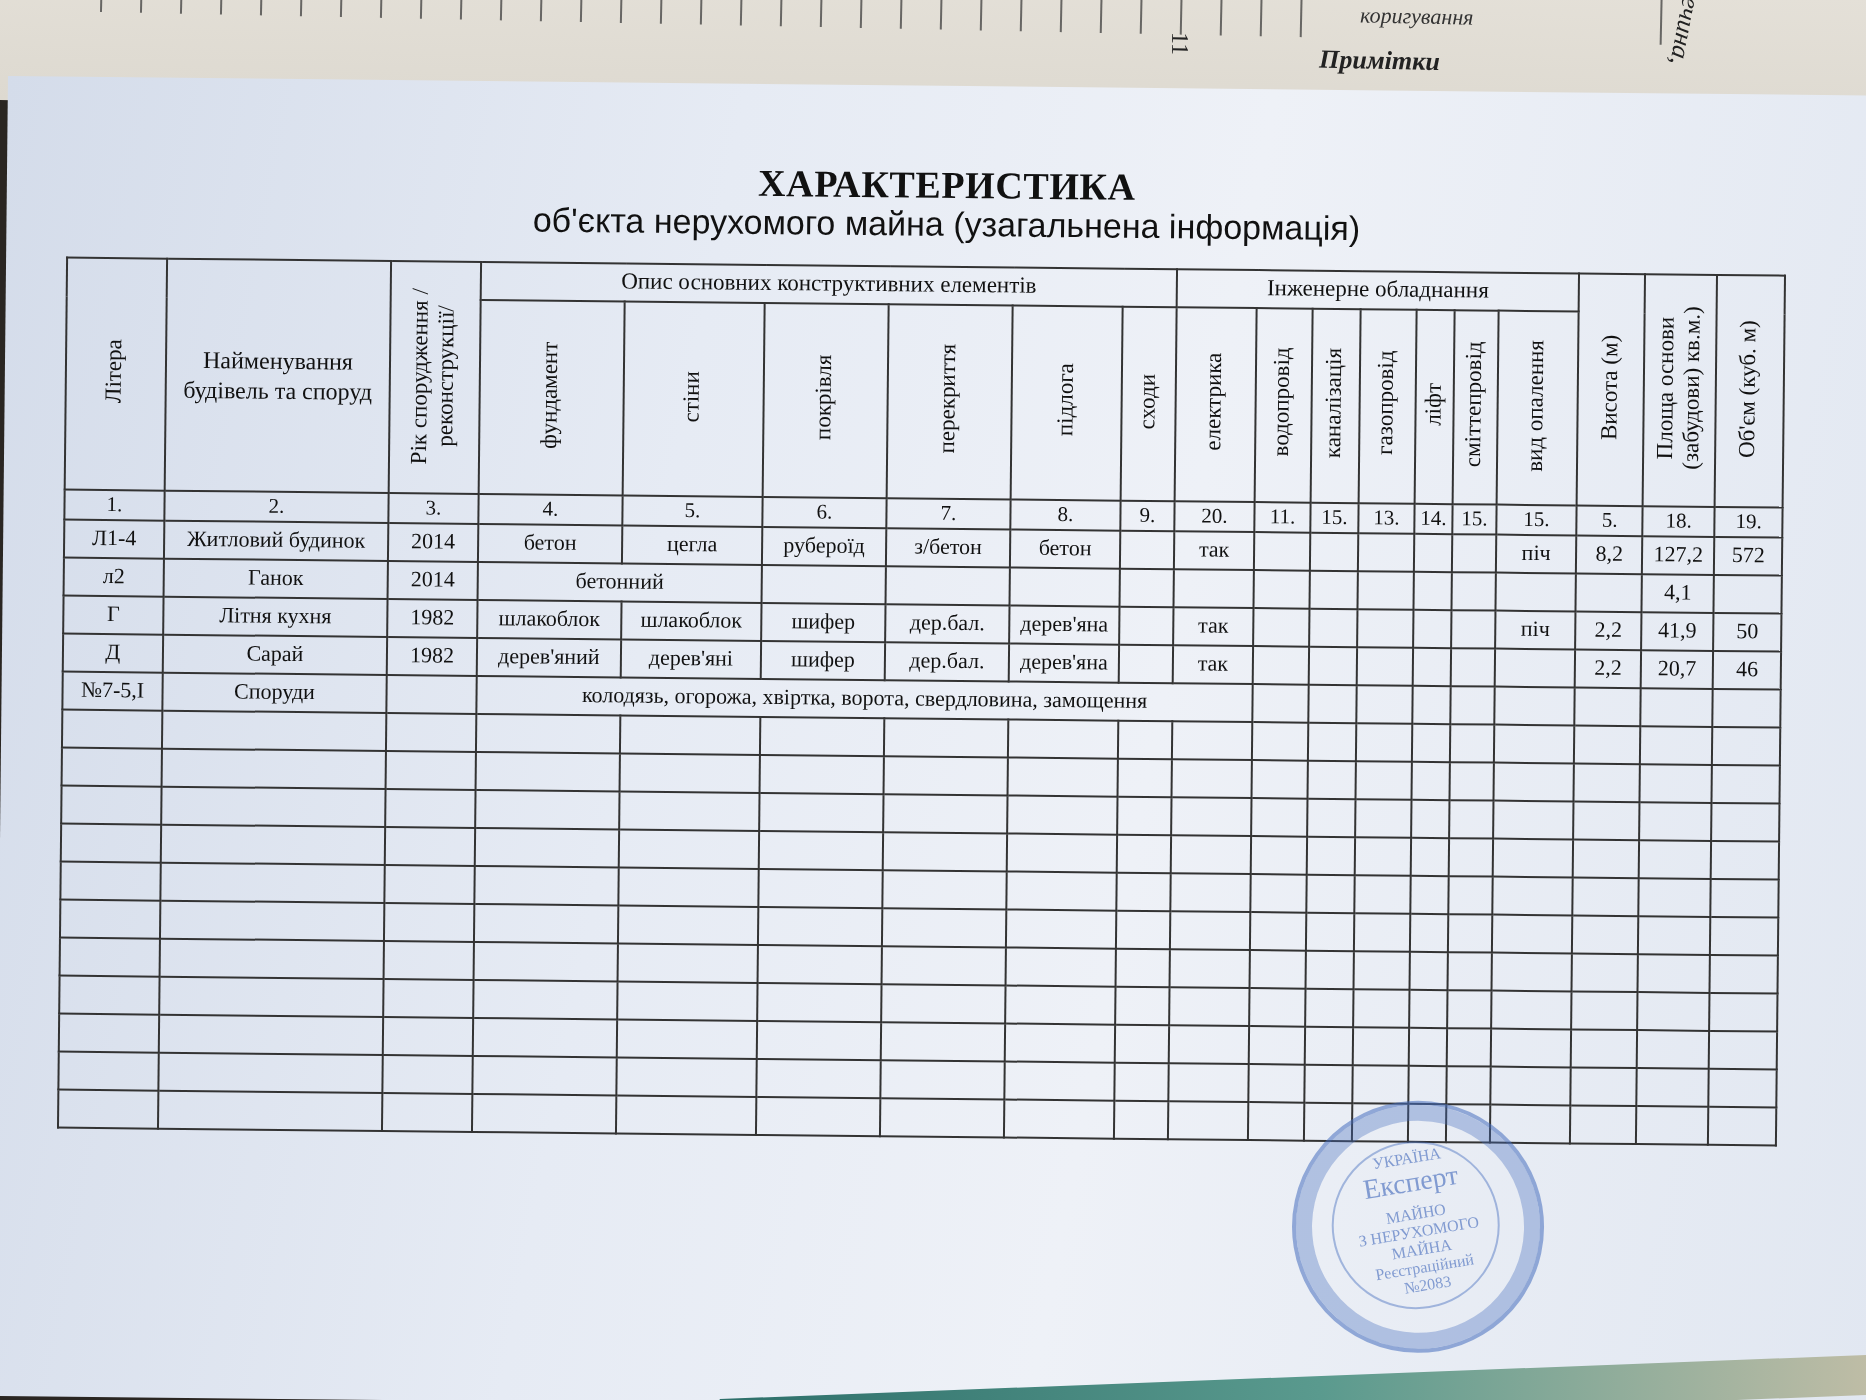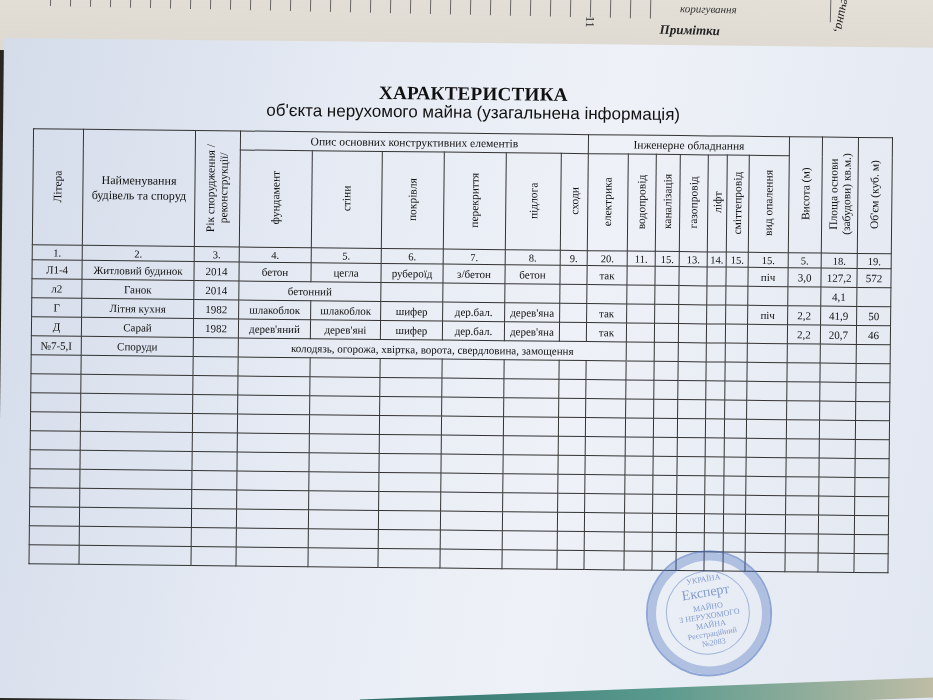--- a/index.html
+++ b/index.html
@@ -213,21 +213,21 @@
       <td>з/бетон</td>
       <td>бетон</td>
       <td></td>
       <td>так</td>
       <td></td>
       <td></td>
       <td></td>
       <td></td>
       <td></td>
       <td>піч</td>
-      <td>3,0</td>
+      <td>8,2</td>
       <td>127,2</td>
       <td>572</td>
     </tr>
 
     <tr>
       <td>л2</td>
       <td>Ганок</td>
       <td>2014</td>
       <td colspan="2">бетонний</td>
       <td></td>

